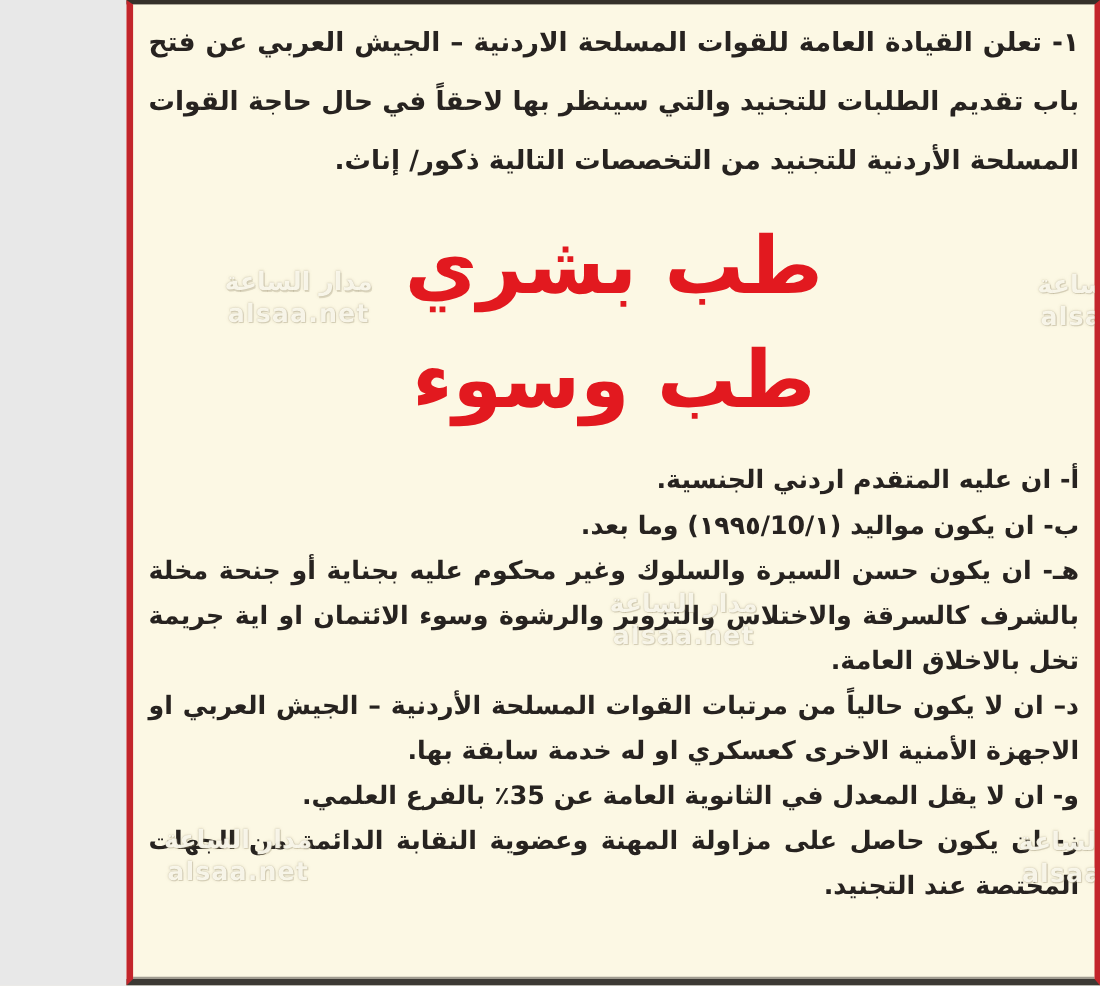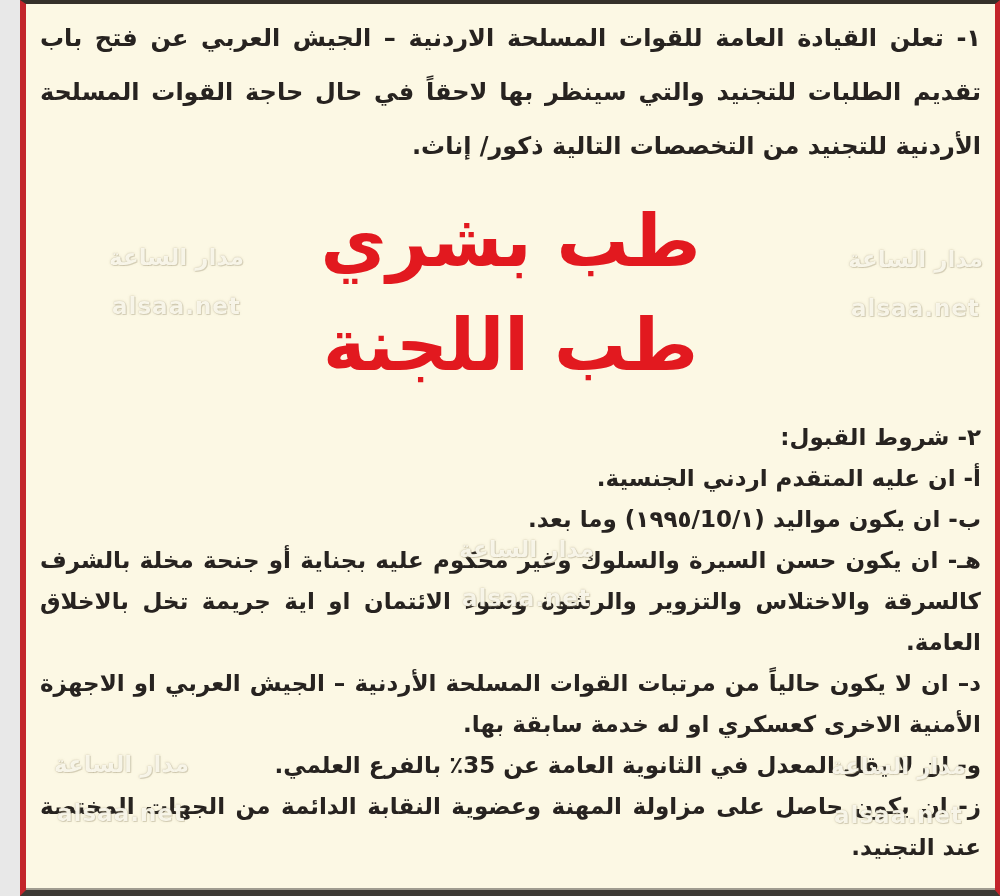--- a/index.html
+++ b/index.html
@@ -1,18 +1,18 @@
 <!DOCTYPE html>
 <html dir="rtl" lang="ar"><head>
 <meta charset="utf-8">
 <style>
   html,body{margin:0;padding:0;background:#e8e8e8;}
   #page{
     position:relative;
-    width:980px;height:896px;
+    width:885px;height:896px;
     box-sizing:border-box;
     background:#fcf8e4;
     border-top:4px solid #35312a;
     border-bottom:6px solid #3c3934;
     border-left:6px solid #c3252b;
     border-right:5px solid #c3252b;
     box-shadow:inset 0 -2px 0 rgba(130,126,116,.75);
     overflow:hidden;
     font-family:"DejaVu Sans",sans-serif;
     color:#272320;
@@ -54,38 +54,37 @@
     text-align:center;
     font-weight:bold;
     color:rgba(253,251,240,.92);
     text-shadow:0 0 1px rgba(150,140,108,.5),0 0 3px rgba(150,140,108,.28),1px 1px 0 rgba(160,150,118,.30);
     line-height:1.25;
     pointer-events:none;
     z-index:3;
     white-space:nowrap;
   }
   .watermark .ar{font-size:23px;}
-  .watermark .net{font-size:23px;letter-spacing:1px;direction:ltr;margin-top:20px;}
+  .watermark .net{font-size:23px;letter-spacing:1px;direction:ltr;}
 </style>
 </head>
 <body>
 
 <div id="page">
 
   <div id="content">
 
     <p class="para intro">١- تعلن القيادة العامة للقوات المسلحة الاردنية – الجيش العربي عن فتح باب تقديم الطلبات للتجنيد والتي سينظر بها لاحقاً في حال حاجة القوات المسلحة الأردنية للتجنيد من التخصصات التالية ذكور/ إناث.</p>
 
     <div class="headline">
       <div>طب بشري</div>
-      <div>طب اللجنة</div>
+      <div>طب وسوء</div>
     </div>
 
     <div class="body-block">
-      <p class="para">٢- شروط القبول:</p>
       <p class="para">أ- ان عليه المتقدم اردني الجنسية.</p>
       <p class="para">ب- ان يكون مواليد (١٩٩٥/10/١) وما بعد.</p>
       <p class="para">هـ- ان يكون حسن السيرة والسلوك وغير محكوم عليه بجناية أو جنحة مخلة بالشرف كالسرقة والاختلاس والتزوير والرشوة وسوء الائتمان او اية جريمة تخل بالاخلاق العامة.</p>
       <p class="para">د– ان لا يكون حالياً من مرتبات القوات المسلحة الأردنية – الجيش العربي او الاجهزة الأمنية الاخرى كعسكري او له خدمة سابقة بها.</p>
       <p class="para">و- ان لا يقل المعدل في الثانوية العامة عن 35٪ بالفرع العلمي.</p>
       <p class="para">ز- ان يكون حاصل على مزاولة المهنة وعضوية النقابة الدائمة من الجهات المختصة عند التجنيد.</p>
 
     </div>
 
   </div>

